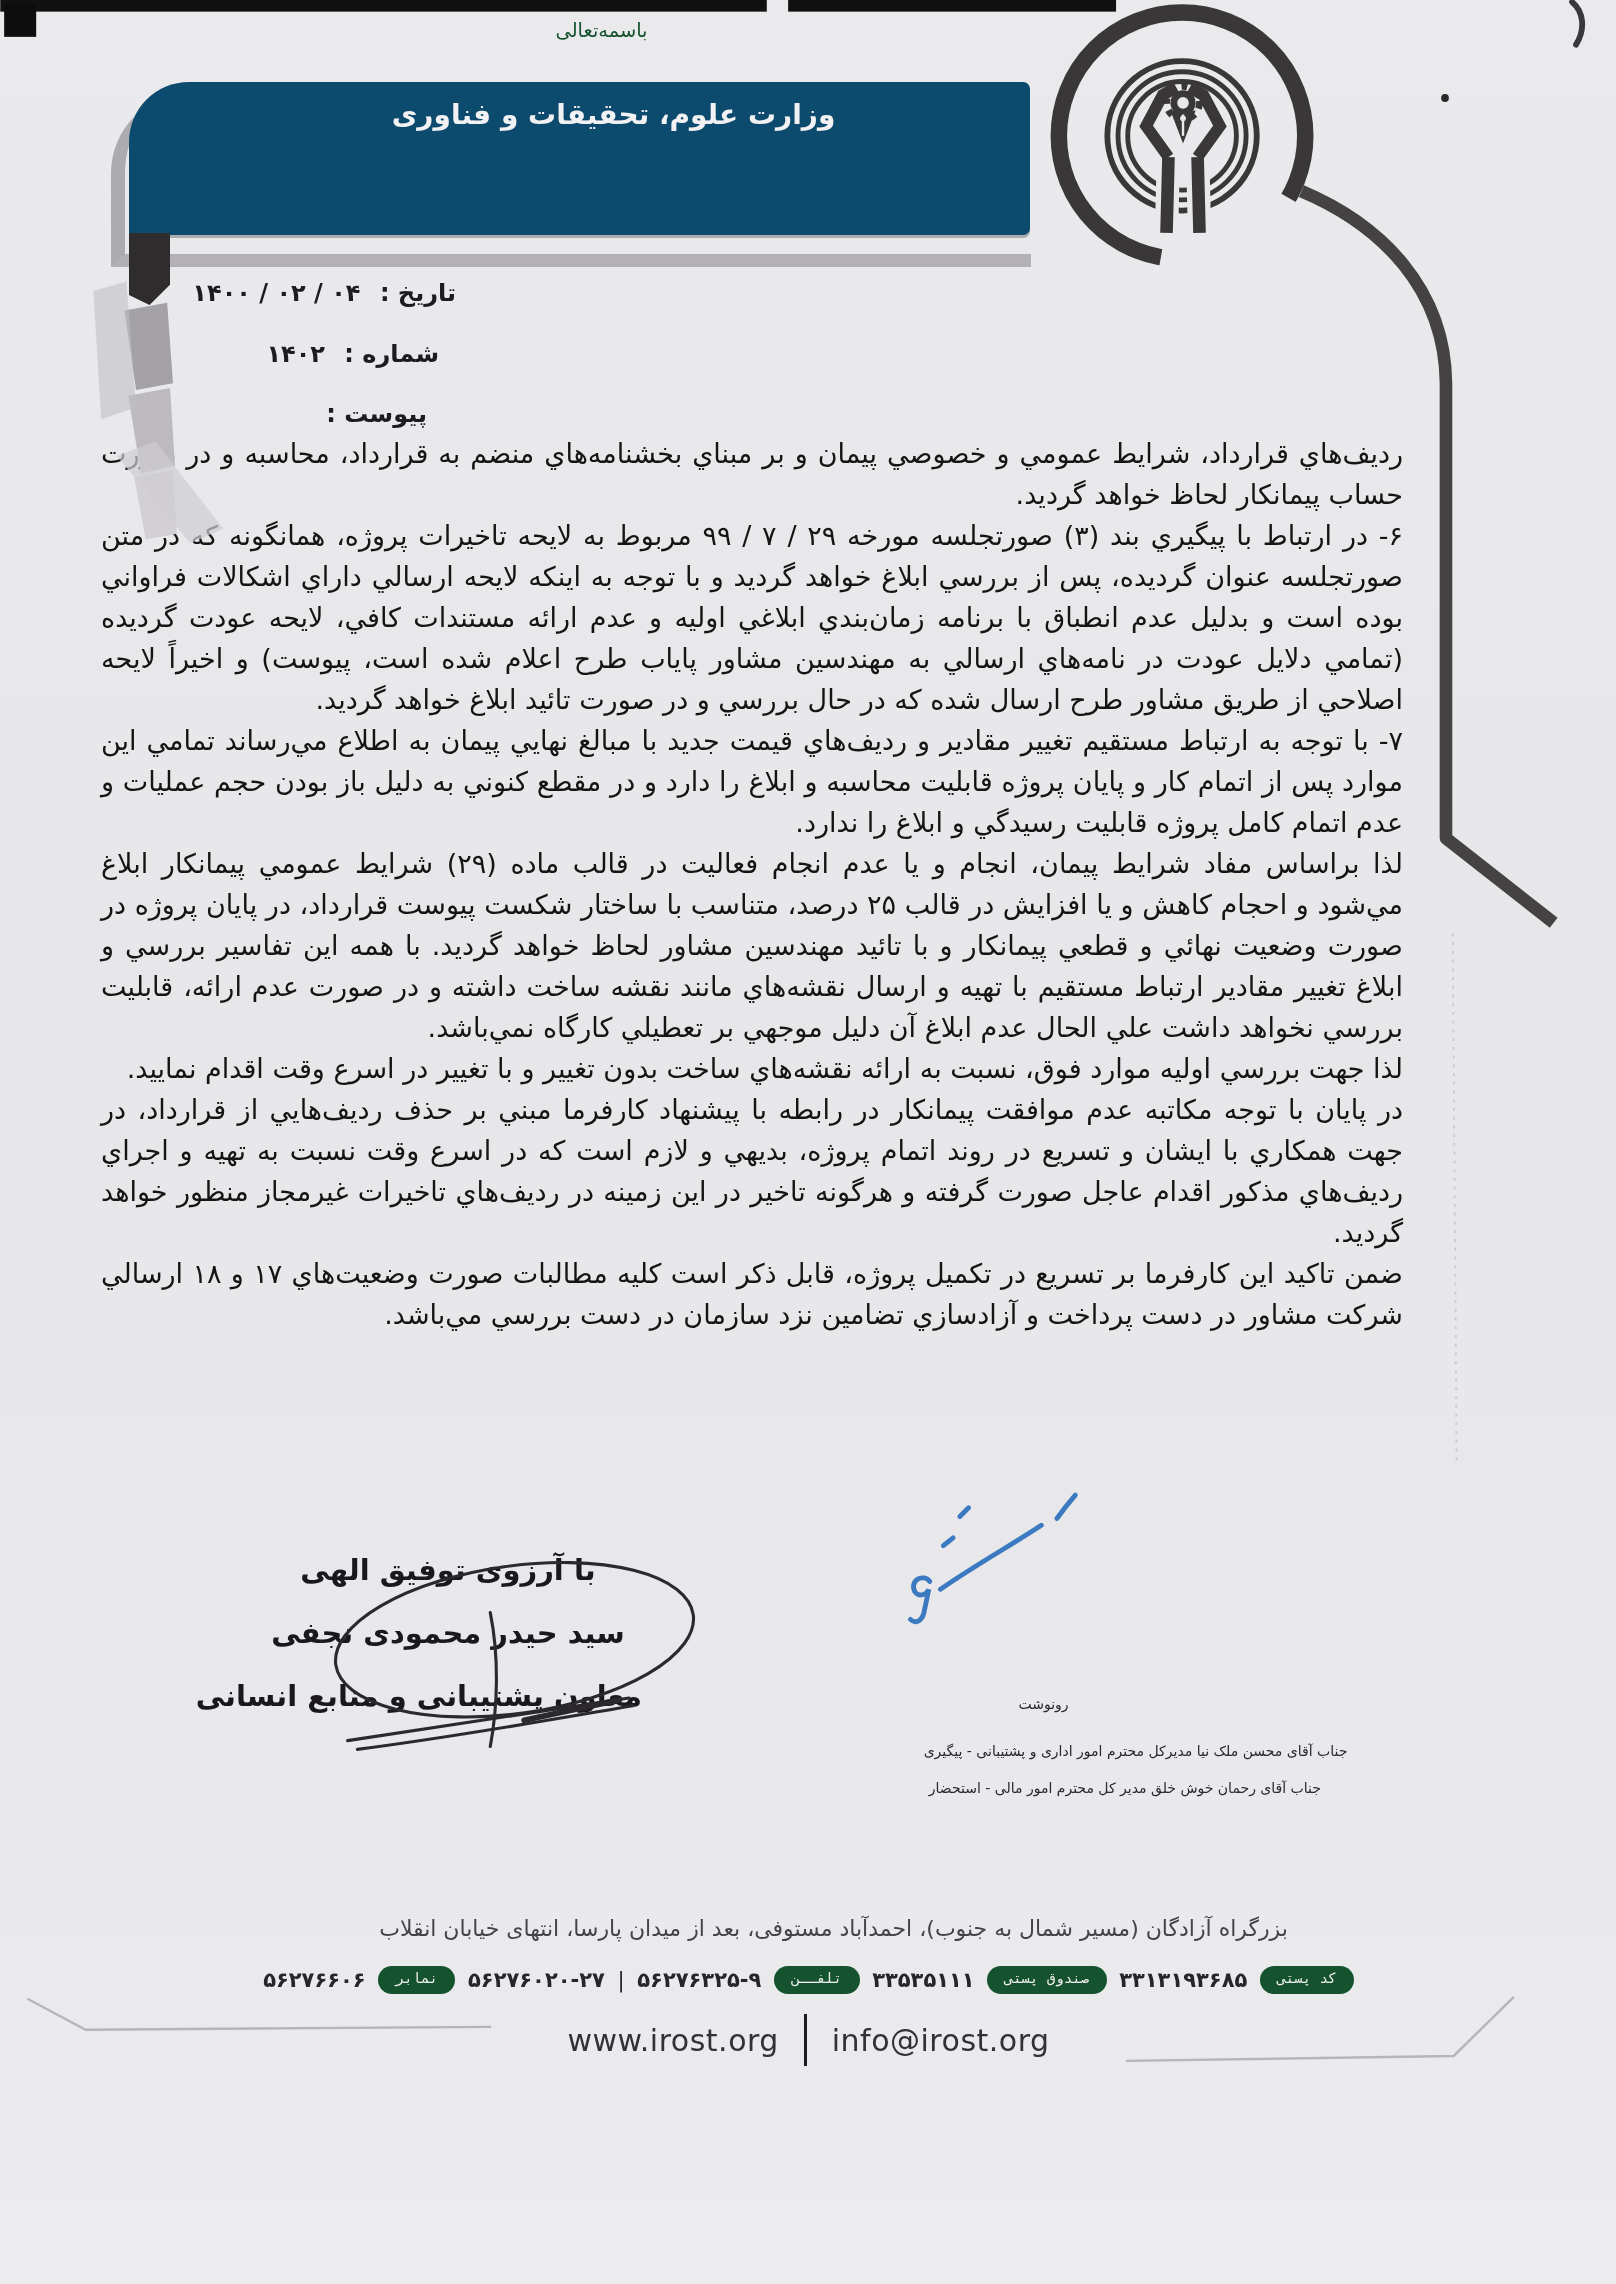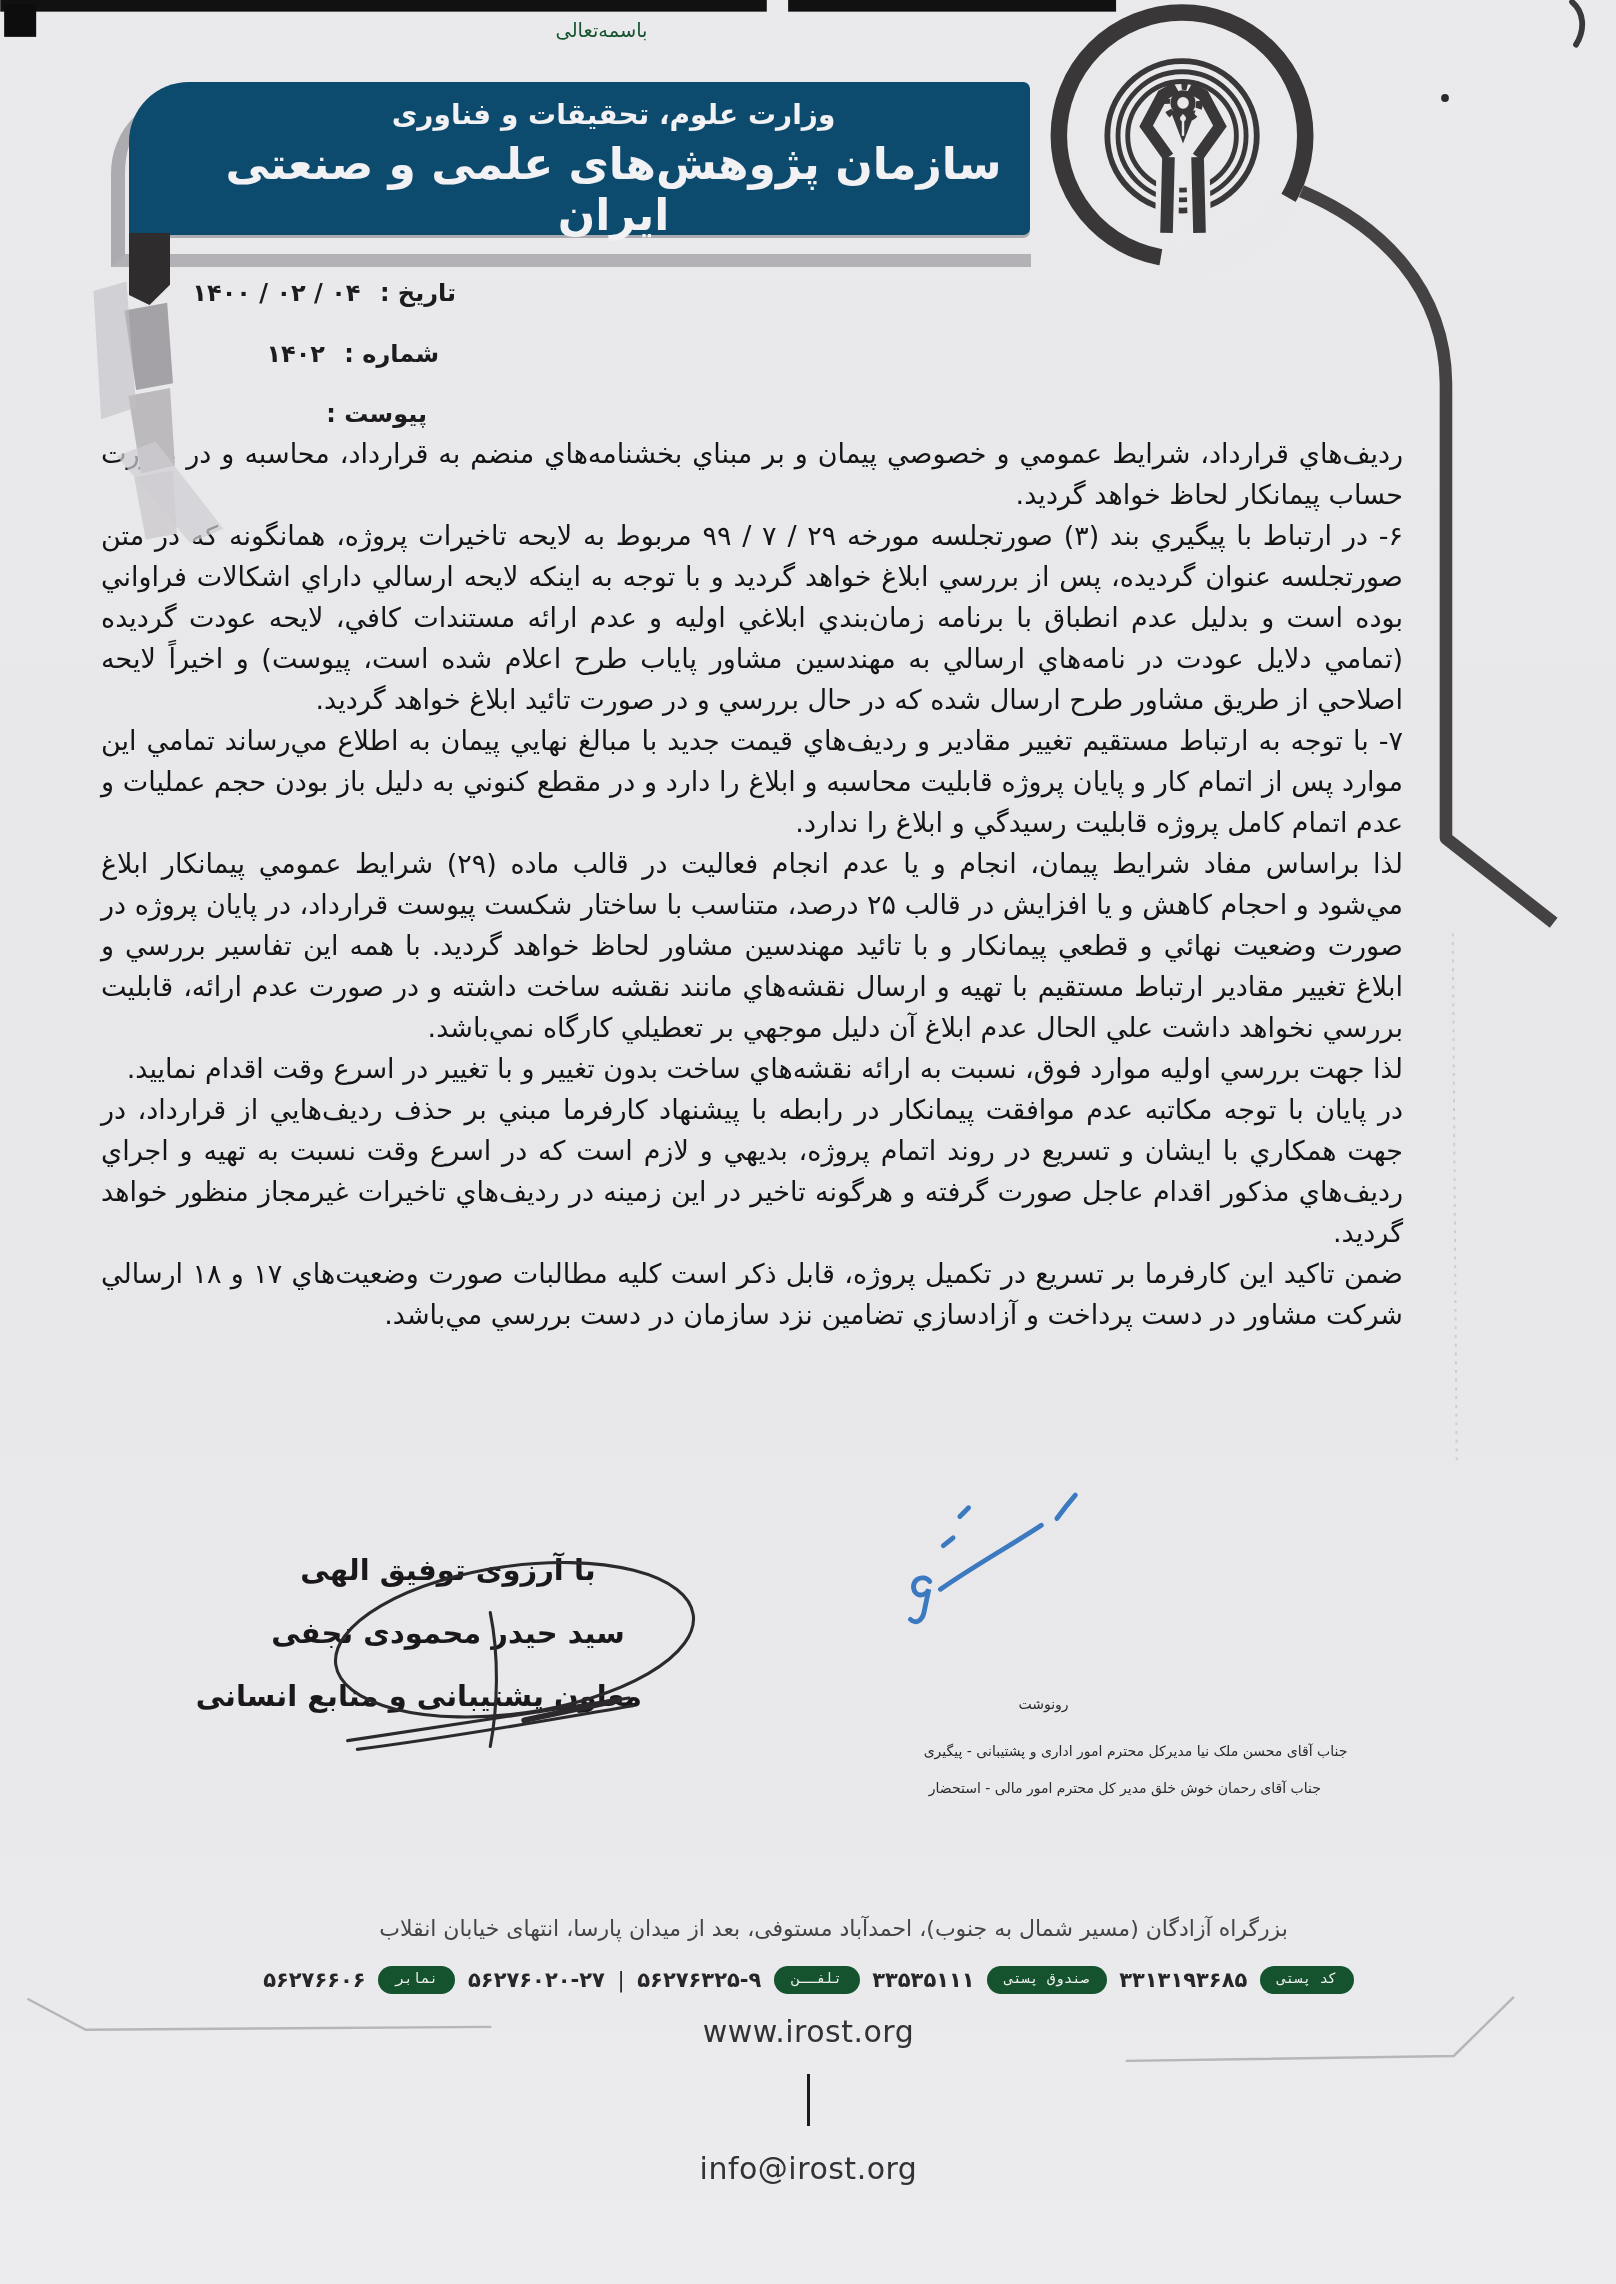--- a/index.html
+++ b/index.html
@@ -77,35 +77,34 @@
     padding:3.9px 17.5px 6.8px;font-size:14px;white-space:nowrap;font-family:Liberation Mono, monospace;
   }
   .badge-num{
     direction:ltr;unicode-bidi:isolate-override;font-weight:bold;
     font-size:21px;color:#272528;letter-spacing:1.5px;white-space:nowrap;
   }
   .badge-sep{font-size:21.3px;color:#272528;}
   .web-row{
     left:0;top:2014px;width:1617px;display:flex;direction:ltr;
     justify-content:center;align-items:center;gap:25px;
-    font-size:30px;color:#333134;letter-spacing:0.5px;flex-direction:column;
+    font-size:30px;color:#333134;letter-spacing:0.5px;
   }
   .web-divider{width:2.9px;height:52px;background:#1c1a1d;}
   
   svg.overlay{left:0;top:0;pointer-events:none;}
 </style>
 </head>
 <body>
 
 <div class="abs bismillah">باسمه‌تعالی</div>
 
 <div class="abs banner-shadow"></div>
 <div class="abs banner">
   <div class="banner-line1">وزارت علوم، تحقیقات و فناوری</div>
-  <div class="banner-line2">سازمان پژوهش‌های علمی و صنعتی ایران</div>
 </div>
 <div class="abs banner-arm"></div>
 
 <div class="abs meta-row" id="row-date">
   <span>تاریخ :</span>
   <span class="val">۱۴۰۰ / ۰۲ / ۰۴</span>
 </div>
 <div class="abs meta-row" id="row-number">
   <span>شماره :</span>
   <span class="val">۱۴۰۲</span>

